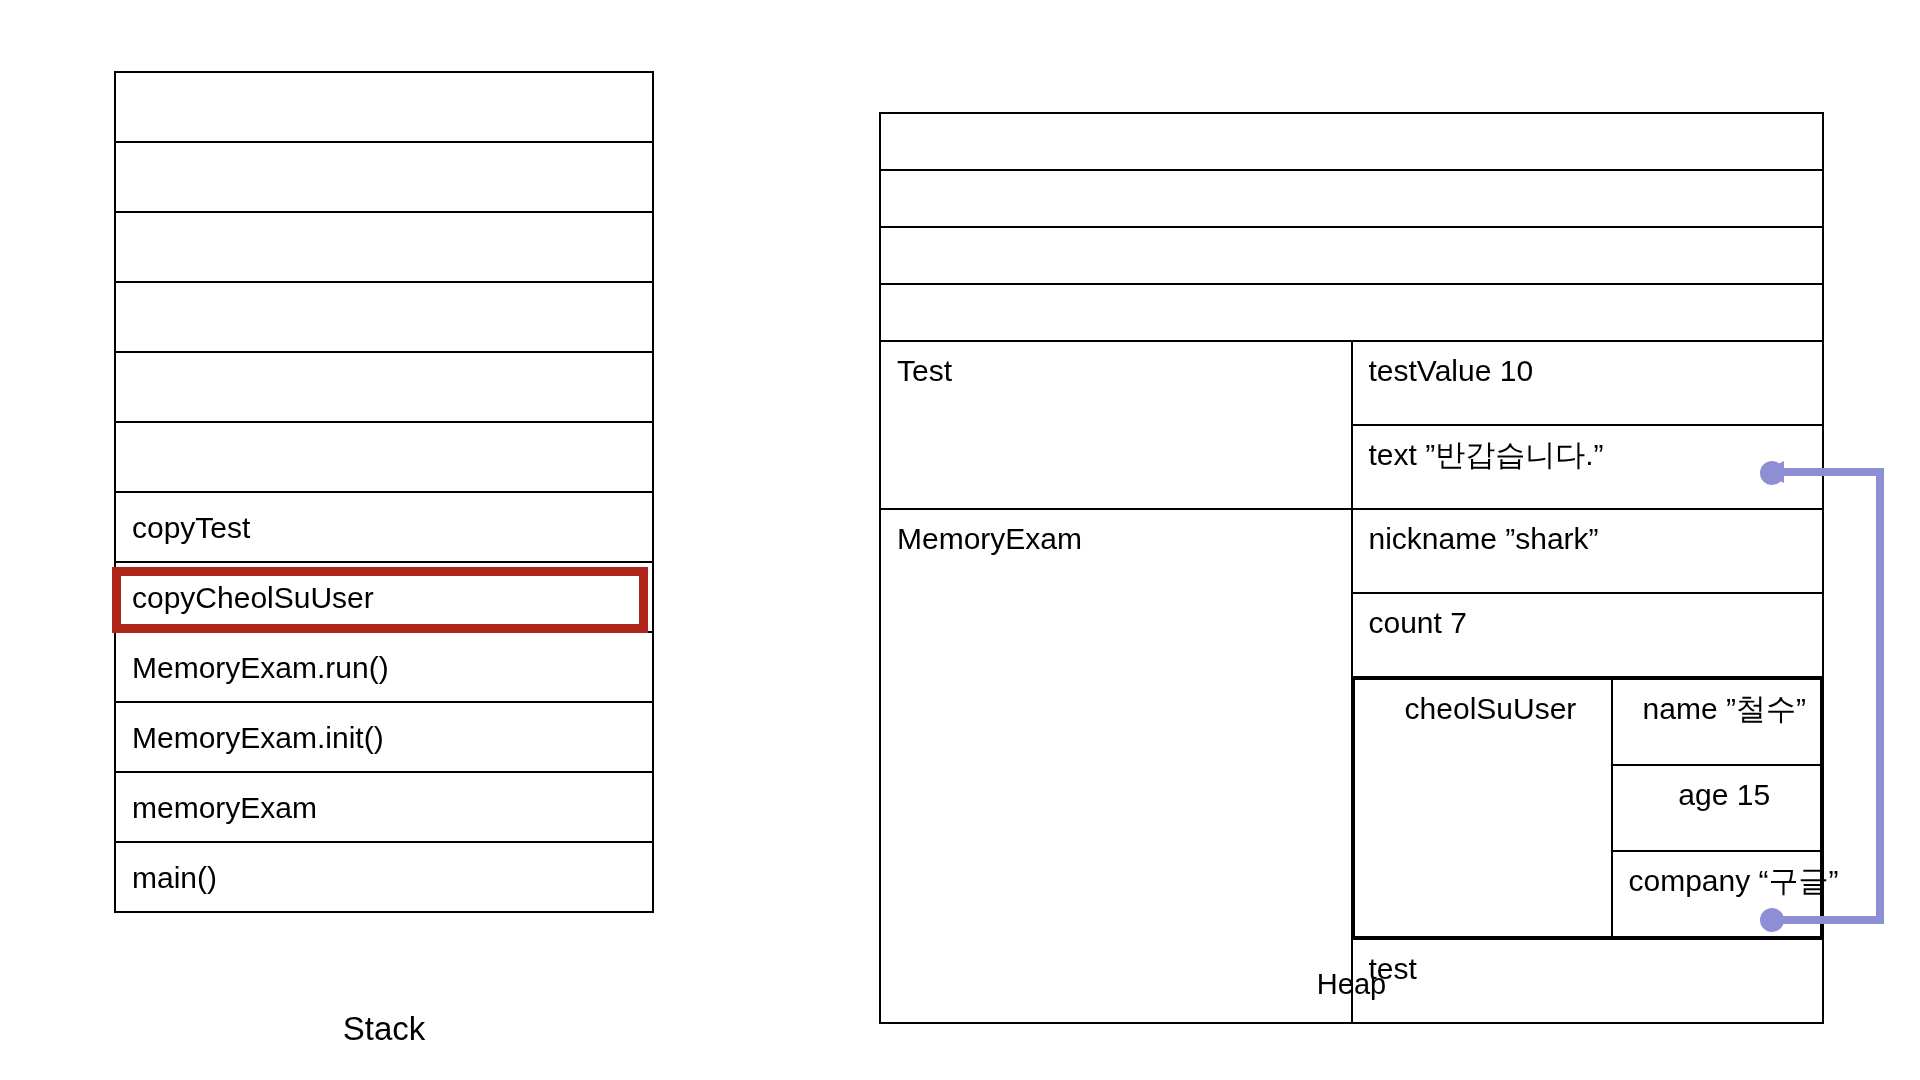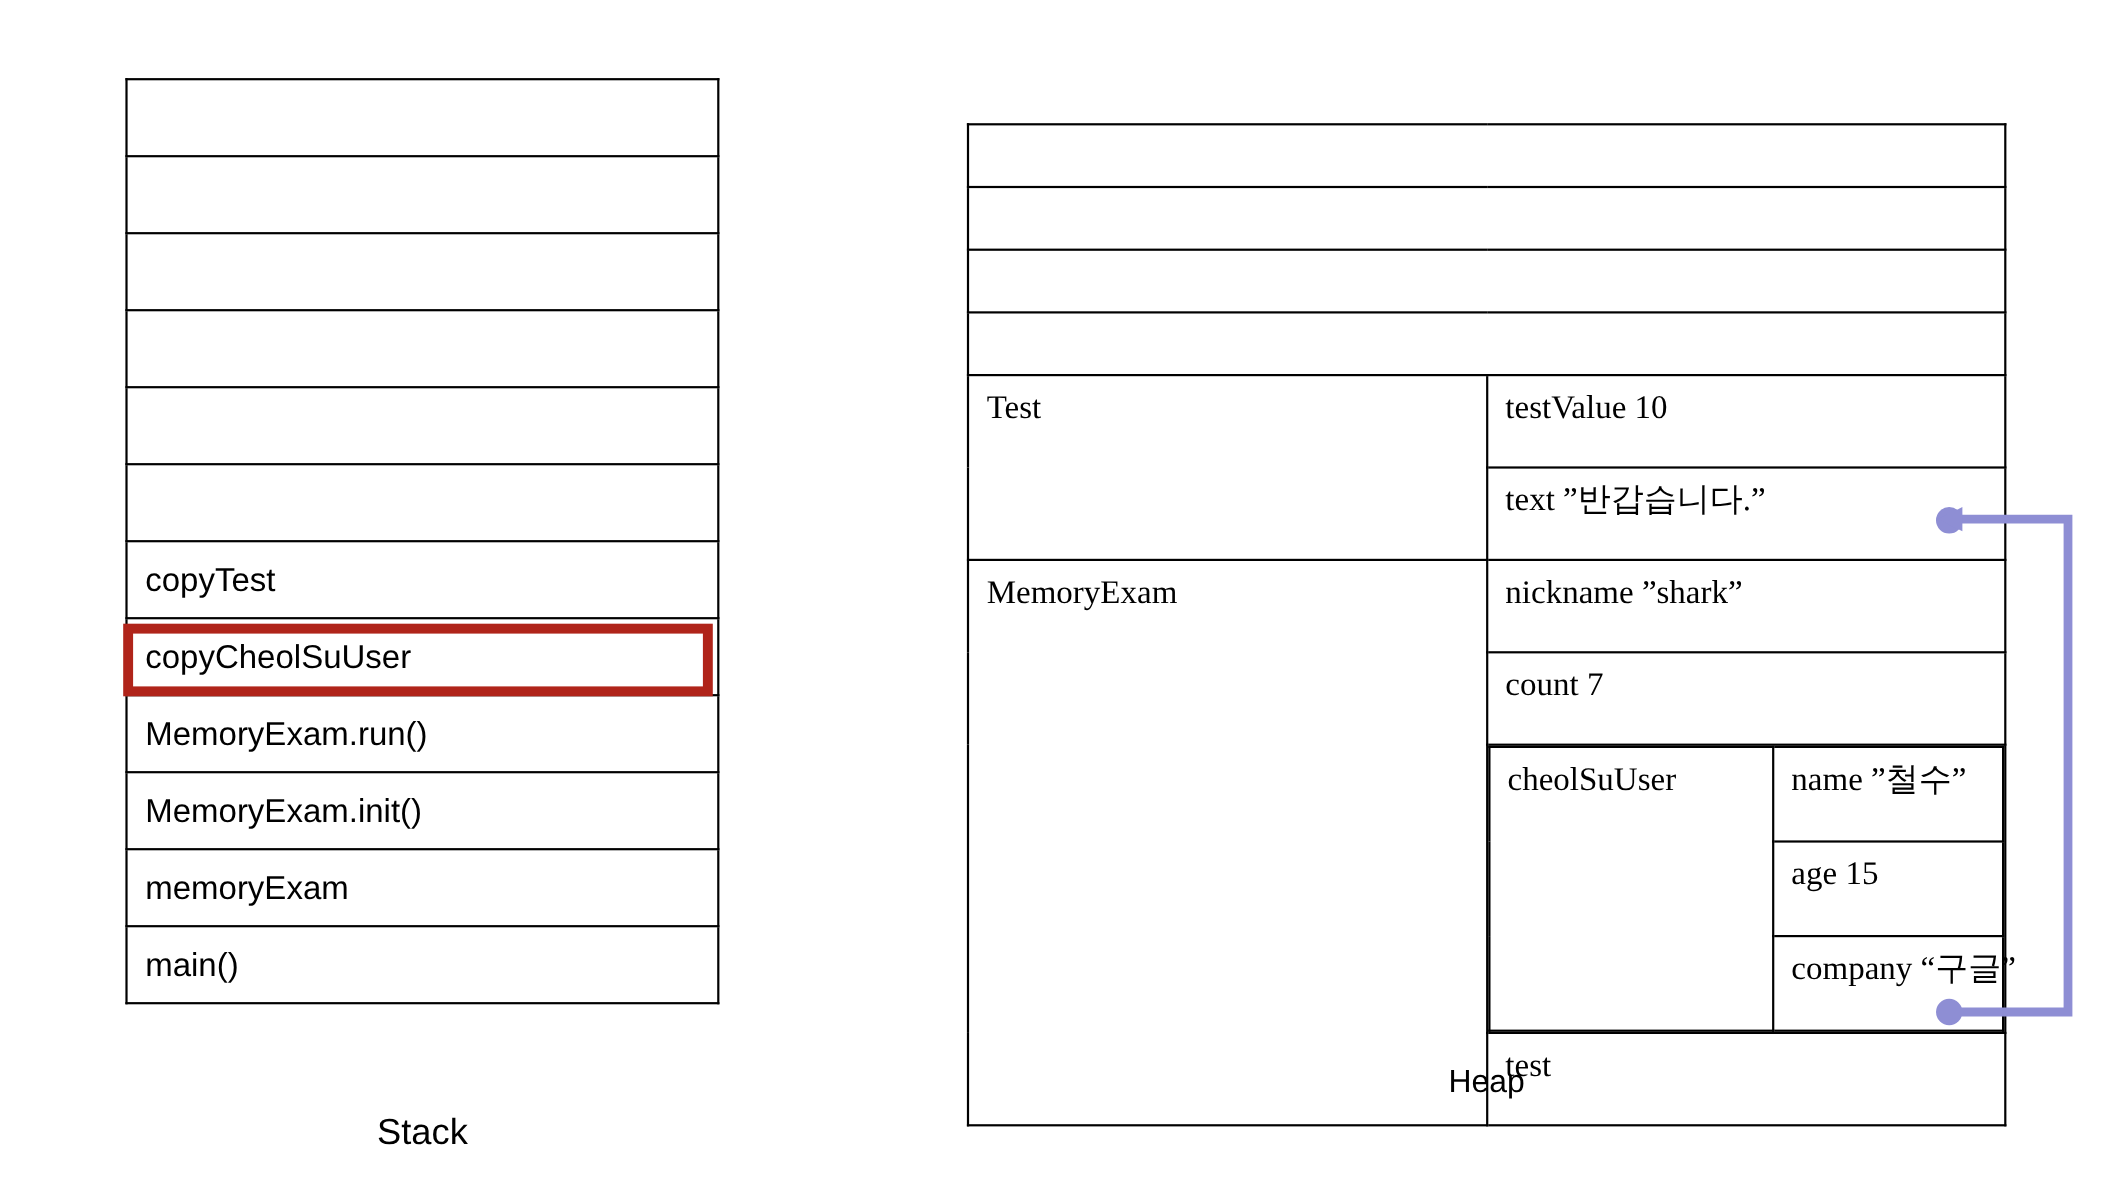--- a/index.html
+++ b/index.html
@@ -59,21 +59,20 @@
     box-sizing: border-box;
     pointer-events: none;
   }
 
   
   #heap-diagram {
     position: absolute;
     left: 879px;
     top: 112px;
     width: 945px;
-    font-family: Liberation Serif, serif;
   }
   .heap-table {
     border-collapse: collapse;
     width: 945px;
     table-layout: fixed;
   }
   .heap-table td {
     border: 2px solid #000000;
     font-size: 30px;
     line-height: 1.1;
@@ -85,20 +84,21 @@
     height: 55px;
     padding: 0;
   }
   .heap-table td.obj-name {
     width: 295px;
   }
   .nested-table {
     border-collapse: collapse;
     width: 100%;
     table-layout: fixed;
+    text-align: center;
   }
   .nested-table td {
     border: 2px solid #000000;
     font-size: 30px;
     padding: 12px 0 0 16px;
     vertical-align: top;
     white-space: nowrap;
   }
   .nested-wrap {
     padding: 0 !important;

